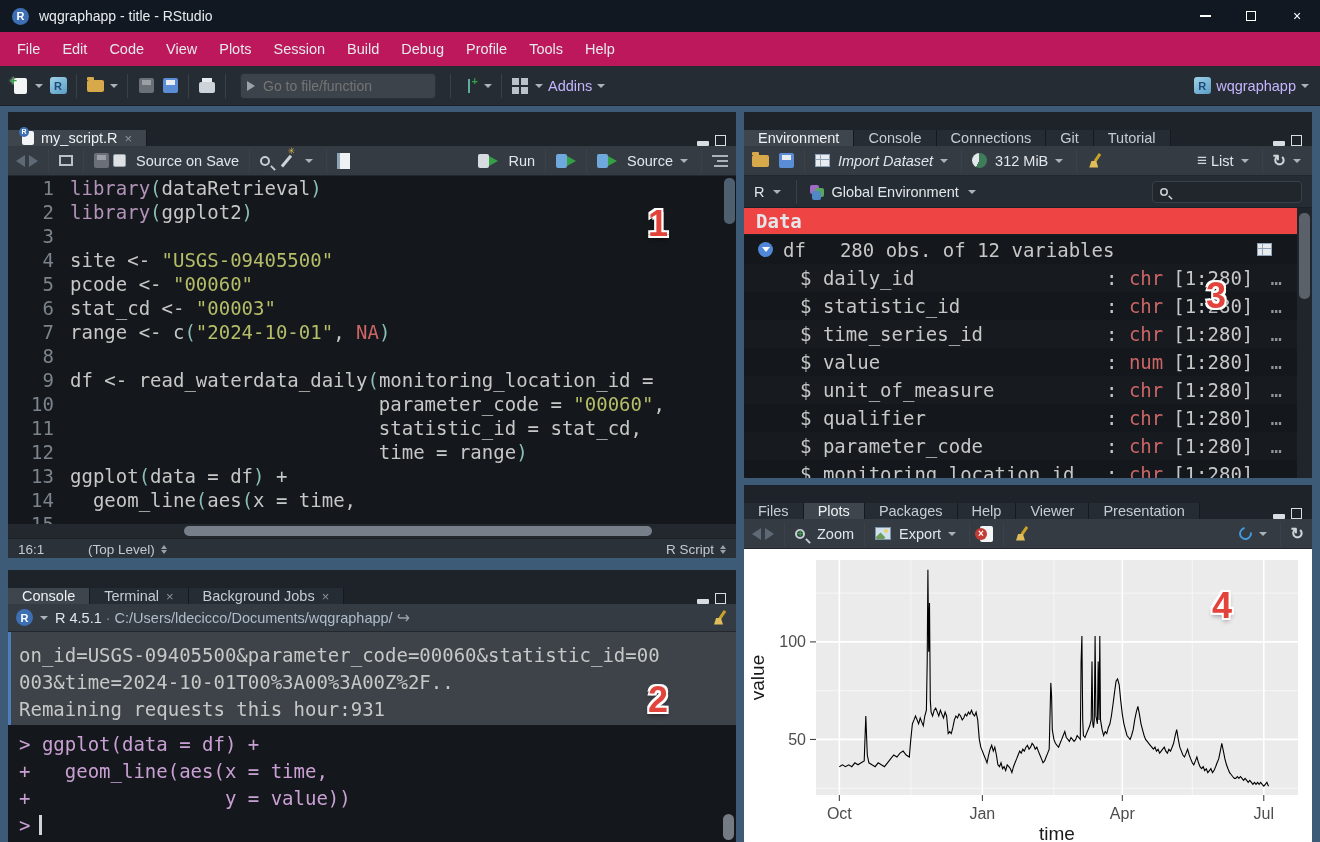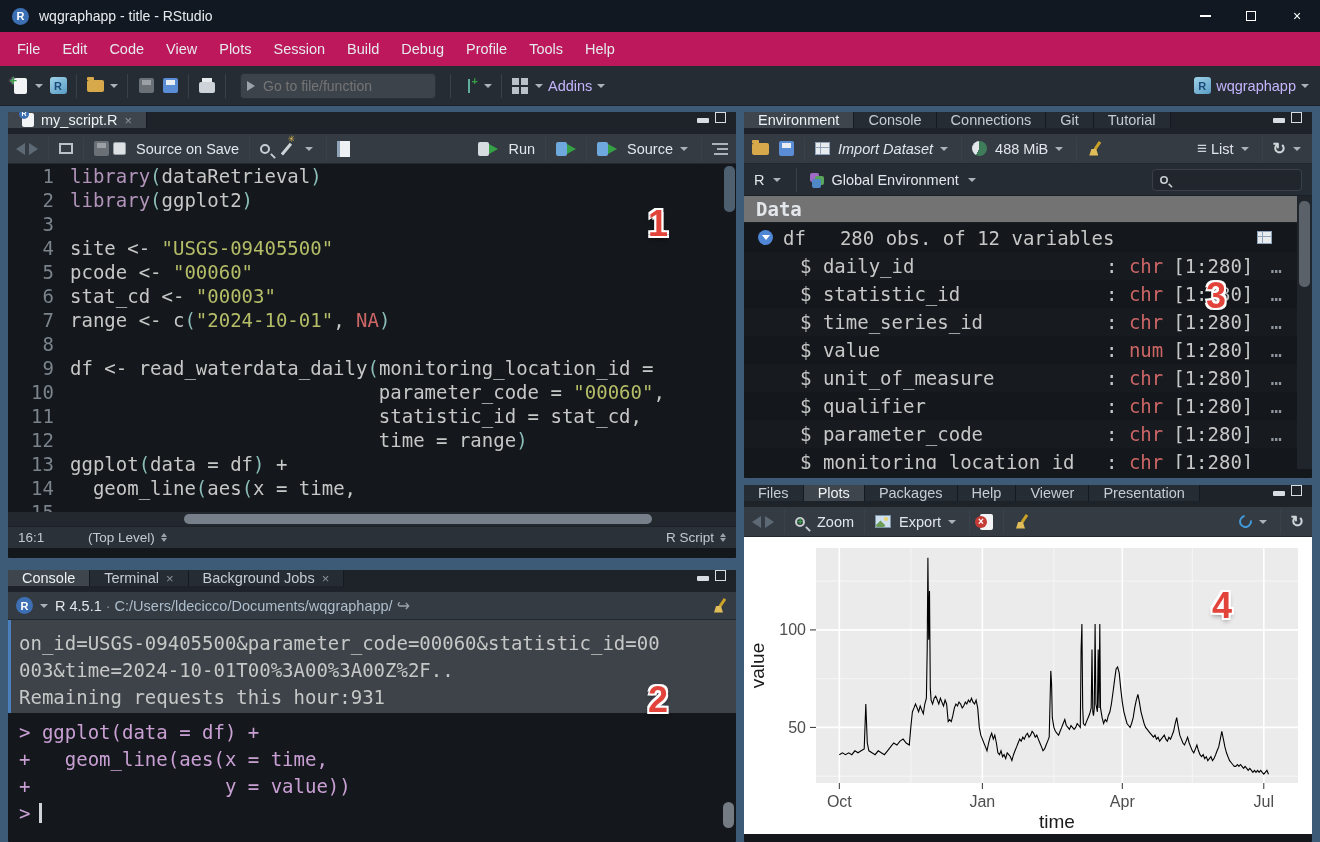--- a/index.html
+++ b/index.html
@@ -94,21 +94,21 @@
   .updown .u { border-bottom:4px solid #98a0a8; }
   .updown .d { border-top:4px solid #98a0a8; }
 
   
   .pane { position:absolute; background:#14171b; border-radius:1px; overflow:hidden; }
   #source-pane { left:8px; top:112px; width:728px; height:446px; }
   #console-pane { left:8px; top:570px; width:728px; height:272px; }
   #env-pane { left:744px; top:112px; width:568px; height:366px; }
   #plots-pane { left:744px; top:485px; width:568px; height:357px; }
 
-  .tabstrip { height:22px; background:#1d2329; display:flex; align-items:flex-start; }
+  .tabstrip { height:34px; background:#1d2329; display:flex; align-items:flex-end; }
   .tab { padding:0 14px; display:flex; align-items:center; gap:7px; color:#c6ccd2; font-size:14.5px; background:#262c33; border-right:1px solid #151a20; }
   .tab.active { background:#3e454d; color:#eef1f3; }
   .tab .close { color:#8d949b; font-size:13px; }
   .tab .file-ic { width:12px; height:14px; background:#f2f4f6; border-radius:2px; position:relative; }
   .tab .file-ic::before { content:"R"; position:absolute; left:-3px; top:-4px; background:#3d6fb4; color:#fff; border-radius:50%; width:10px; height:10px; font-size:7px; line-height:10px; text-align:center; font-weight:bold; }
   .tabstrip .minmax { padding-right:10px; }
 
   .panebar { height:30px; background:#343b43; border-bottom:1px solid #23282e; display:flex; align-items:center; padding:0 8px; gap:4px; color:#e2e6ea; font-size:14.5px; }
 
   
@@ -127,21 +127,21 @@
   .sel-block { background:#3e4349; border-left:3px solid #4c7fbe; padding:10px 0 2px 8px; white-space:pre; }
   .echo { color:#c9a0d4; white-space:pre; padding-left:11px; }
   .echo-start { margin-top:6px; }
   .cursor { display:inline-block; width:2.5px; height:20px; background:#cfd4d8; vertical-align:-3px; margin-left:9px; }
   .vthumb-con { position:absolute; right:2px; bottom:6px; width:11px; height:26px; background:#757b82; border-radius:6px; }
 
   
   .env-row2 { height:32px; background:#262c33; border-bottom:1px solid #1b2026; display:flex; align-items:center; padding:0 10px; gap:6px; color:#e2e6ea; font-size:14.5px; }
   .env-search { margin-left:auto; width:150px; height:22px; background:#20262c; border:1px solid #3a4047; border-radius:4px; display:flex; align-items:center; padding:0 6px; gap:6px; }
   .env-data { position:relative; height:273px; overflow:hidden; font-family:"DejaVu Sans Mono", monospace; font-size:19px; color:#c5c8c6; }
-  .data-header { height:27px; background:#737373; color:#e4e7ea; font-weight:bold; padding:0 12px; display:flex; align-items:center; border-bottom:1px solid #1b2026; }
+  .data-header { height:27px; background:#ef4444; color:#e4e7ea; font-weight:bold; padding:0 12px; display:flex; align-items:center; border-bottom:1px solid #1b2026; }
   .df-row { height:29px; display:flex; align-items:center; gap:10px; padding:0 14px; }
   .df-desc { margin-left:24px; }
   .df-grid { margin-left:auto; margin-right:26px; }
   .env-field { height:28px; display:flex; align-items:center; padding-left:56px; padding-right:30px; }
   .env-field:nth-child(odd) { background:#171a1f; }
   .f-name { width:306px; flex:none; }
   .f-type { color:#cc6666; }
   .f-dims { margin-left:10px; }
   .f-dots { margin-left:auto; color:#8d949b; }
   .vthumb-env { position:absolute; right:2px; top:5px; width:11px; height:86px; background:#5a6168; border-radius:5px; }
@@ -390,21 +390,21 @@
     </div>
   <div class="panebar">
     <span class="i-folder"></span>
     <span class="i-disk" style="margin-left:6px;"></span>
     <div class="tb-sep"></div>
     <span class="i-table"></span>
     <span style="margin-left:4px;font-style:italic;">Import Dataset</span>
     <span class="caret"></span>
     <div class="tb-sep"></div>
     <span class="i-pie"></span>
-    <span style="margin-left:4px;">488 MiB</span>
+    <span style="margin-left:4px;">312 MiB</span>
     <span class="caret"></span>
     <div class="tb-sep"></div>
     <span class="i-broom"></span>
     <div class="spacer"></div>
     <span class="i-lines">≡</span>
     <span>List</span>
     <span class="caret"></span>
     <div class="tb-sep"></div>
     <span class="i-refresh">↻</span>
     <span class="caret"></span>

